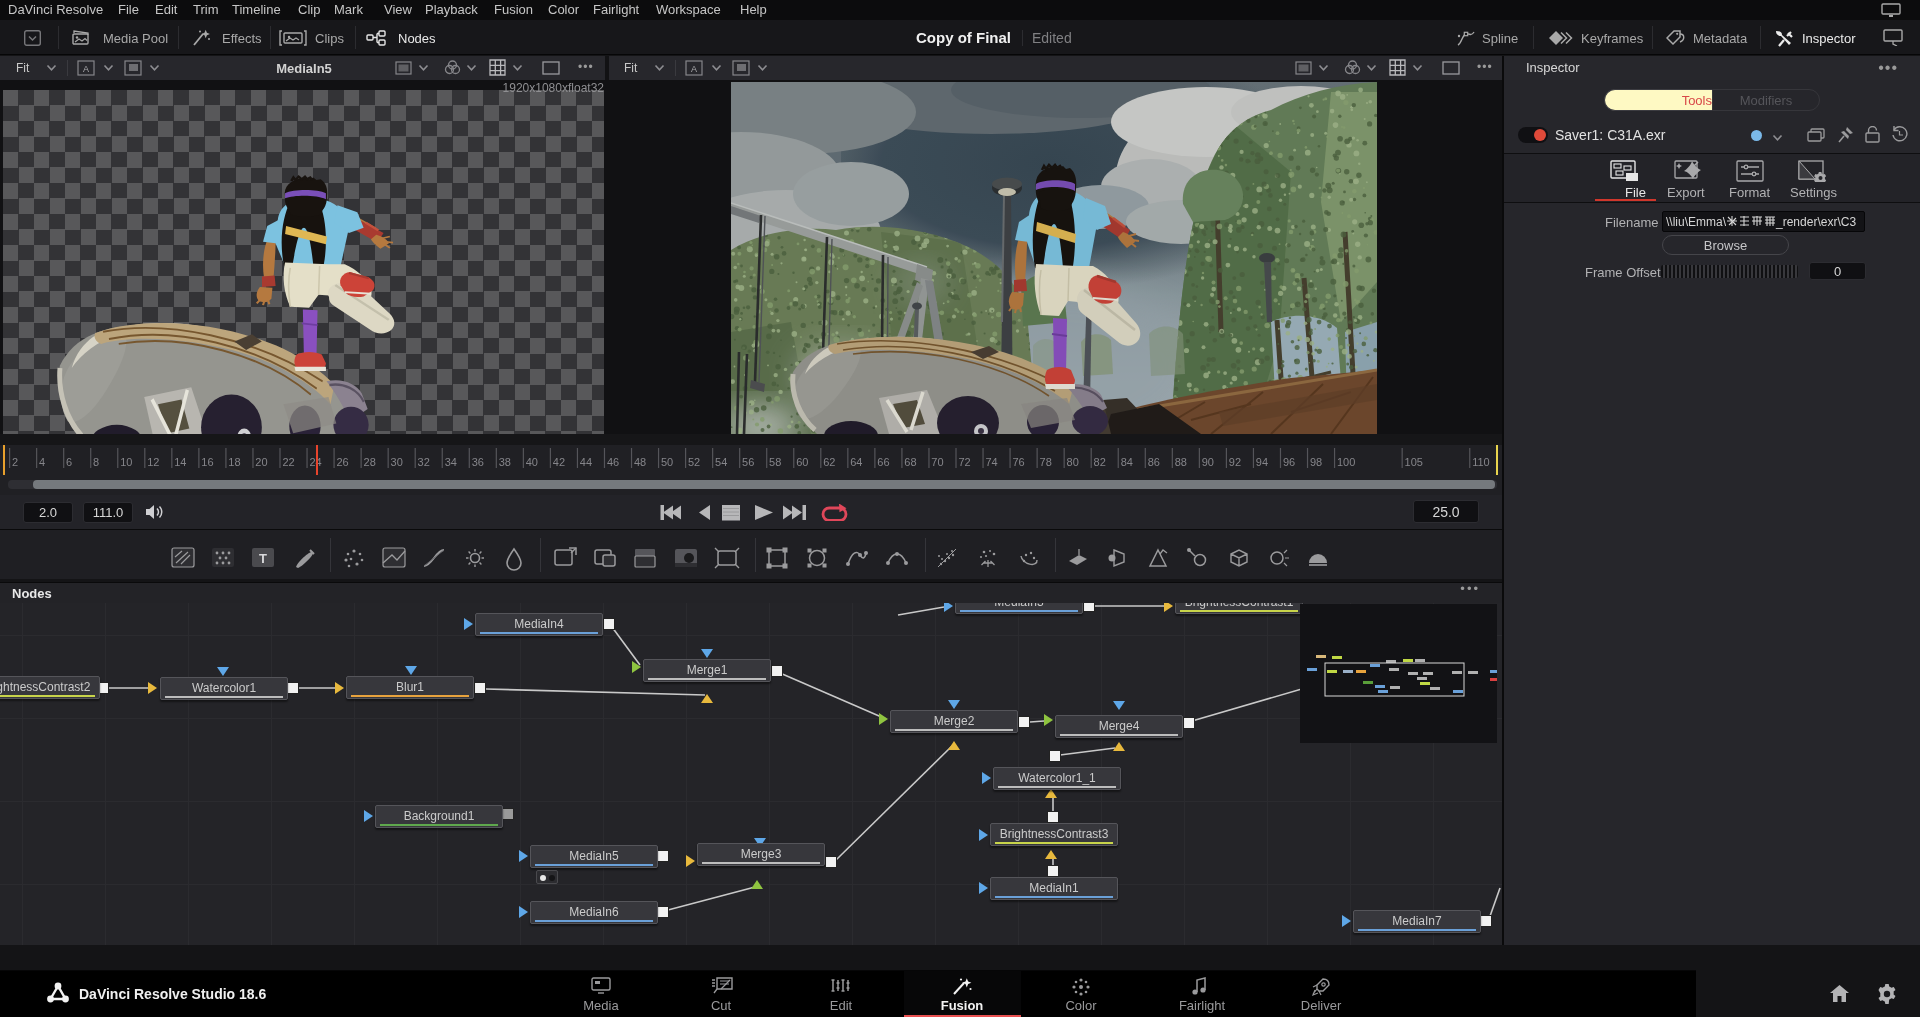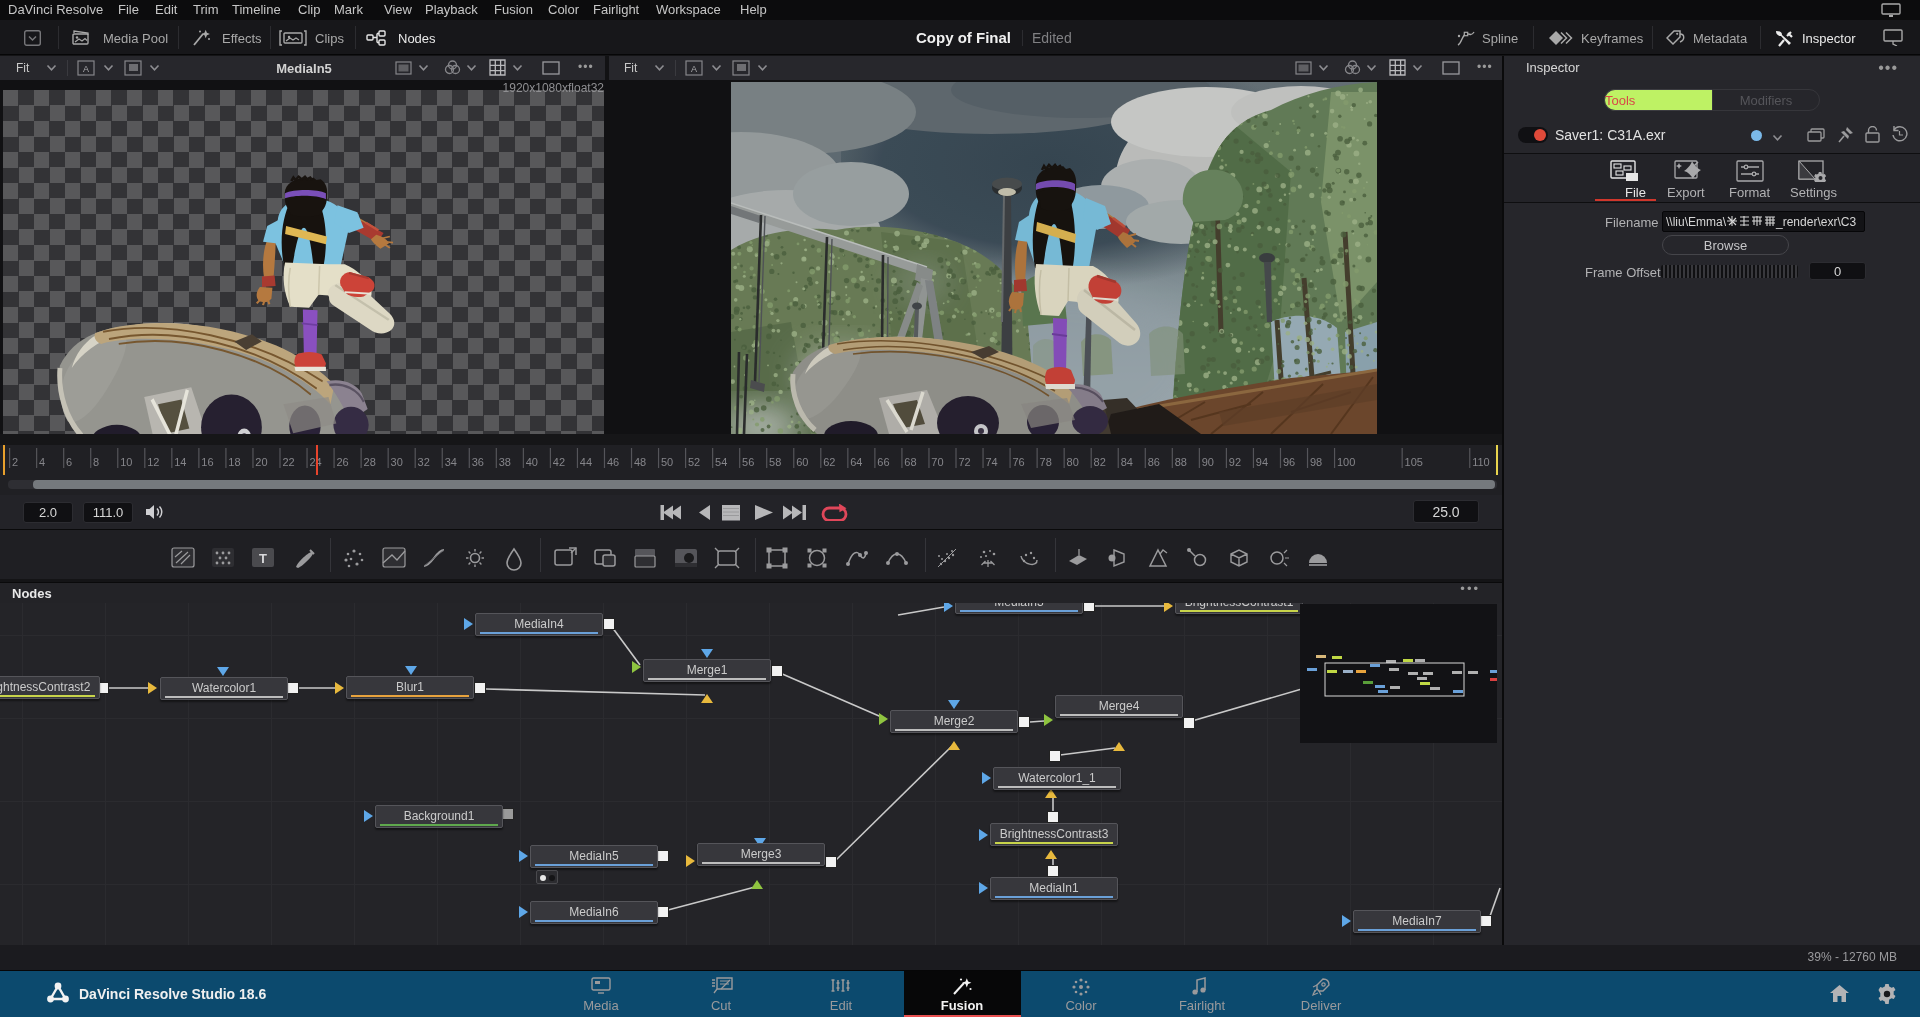--- a/index.html
+++ b/index.html
@@ -34,21 +34,21 @@
 #icontb{left:0;top:529px;width:1502px;height:50px;background:#1f1f23;border-top:1px solid #0a0a0b;}
 
 #nodehdr{left:0;top:582px;width:1502px;height:21px;background:#232327;color:#e8e8e8;font-size:13px;font-weight:bold;border-top:1px solid #0a0a0b;}
 #nodes{left:0;top:603px;width:1502px;height:342px;background:#242428;overflow:hidden;
 background-image:linear-gradient(#2b2b2f 1px,transparent 1px),linear-gradient(90deg,#2b2b2f 1px,transparent 1px);
 background-size:83px 83px;background-position:22px 32px;}
 .node{position:absolute;width:128px;height:23px;background:#37373c;border:1px solid #55555a;border-radius:2px;color:#cbcbcb;font-size:12px;text-align:center;line-height:20px;box-shadow:0 2px 2px rgba(0,0,0,.45);}
 .node i{position:absolute;left:4px;right:4px;bottom:1px;height:2px;font-style:normal;}
 
 #status{left:0;top:945px;width:1920px;height:25px;background:#1b1b1f;color:#9b9b9e;font-size:12px;}
-#botbar{left:0;top:970px;width:1920px;height:47px;background:#0c4a6e;border-top:1px solid #060607;}
+#botbar{left:0;top:970px;width:1696px;height:47px;background:#000000;border-top:1px solid #060607;}
 .page{position:absolute;top:0;height:47px;width:116px;text-align:center;color:#9a9a9c;font-size:13px;}
 .page .pl{position:absolute;bottom:5px;width:100%;}
 .page svg{position:absolute;top:6px;left:50%;margin-left:-10px;}
 </style></head>
 <body>
 <div id="app">
 
 <div id="menubar" class="abs">
 <span style="left:8px">DaVinci Resolve</span>
       <span style="left:118px">File</span>
@@ -1936,21 +1936,21 @@
       </svg>
 <span style="position:absolute;left:869px;top:4px;color:#9a9a9a;letter-spacing:1px">•••</span>
 </div>
 <div id="resline" class="abs">1920x1080xfloat32</div>
 <div class="abs" style="left:605px;top:56px;width:4px;height:24px;background:#121214"></div>
 <div id="insp" class="abs">
 <div class="abs" style="left:0;top:0;width:418px;height:24px;background:#27272c">
         <span style="position:absolute;left:22px;top:4px;color:#d8d8d8;font-size:13px">Inspector</span>
         <span style="position:absolute;right:24px;top:3px;color:#9a9a9a;letter-spacing:1px">•••</span>
       </div>
-<div class="abs" style="left:100px;top:33px;width:108px;height:22px;background:#bef264;border:1px solid #3c3c41;border-radius:11px 0 0 11px;border-right:none;text-align:left;line-height:21px;color:#d84848;font-size:13px">Tools</div>
+<div class="abs" style="left:100px;top:33px;width:108px;height:22px;background:#fef9c3;border:1px solid #3c3c41;border-radius:11px 0 0 11px;border-right:none;text-align:right;line-height:21px;color:#d84848;font-size:13px">Tools</div>
 <div class="abs" style="left:208px;top:33px;width:108px;height:22px;border:1px solid #36363b;border-radius:0 11px 11px 0;text-align:center;line-height:21px;color:#55555a;font-size:13px">Modifiers</div>
 <div class="abs" style="left:14px;top:71px;width:30px;height:16px;background:#101013;border-radius:8px">
         <span style="position:absolute;right:2px;top:2px;width:12px;height:12px;border-radius:6px;background:#e04a3a"></span>
       </div>
 <span class="abs" style="left:51px;top:71px;color:#e2e2e2;font-size:14px">Saver1: C31A.exr</span>
 <span class="abs" style="left:247px;top:74px;width:11px;height:11px;border-radius:6px;background:#7ab8e8"></span>
 <svg class="abs" style="left:268px;top:78px" width="11" height="8" viewBox="0 0 11 8">
         <path d="M1.5 1.5 L5.5 5.8 L9.5 1.5" fill="none" stroke="#8d8d91" stroke-width="1.6"></path>
       </svg>
 <svg class="abs" style="left:303px;top:72px" width="18" height="15" viewBox="0 0 18 15">
@@ -2408,21 +2408,21 @@
         </g>
 </svg>
 <div class="node" style="left:-28px;top:73px">BrightnessContrast2<i style="background:#c8d44a"></i></div>
 <div class="node" style="left:160px;top:74px">Watercolor1<i style="background:#bdbdbd"></i></div>
 <div class="node" style="left:346px;top:73px">Blur1<i style="background:#e8a33d"></i></div>
 <div class="node" style="left:475px;top:10px">MediaIn4<i style="background:#6aa0d8"></i></div>
 <div class="node" style="left:643px;top:56px">Merge1<i style="background:#bdbdbd"></i></div>
 <div class="node" style="left:955px;top:-12px">MediaIn3<i style="background:#6aa0d8"></i></div>
 <div class="node" style="left:1175px;top:-12px">BrightnessContrast1<i style="background:#c8d44a"></i></div>
 <div class="node" style="left:890px;top:107px">Merge2<i style="background:#bdbdbd"></i></div>
-<div class="node" style="left:1055px;top:92px">Merge4<i style="background:#bdbdbd"></i></div>
+<div class="node" style="left:1055px;top:112px">Merge4<i style="background:#bdbdbd"></i></div>
 <div class="node" style="left:993px;top:164px">Watercolor1_1<i style="background:#bdbdbd"></i></div>
 <div class="node" style="left:375px;top:202px">Background1<i style="background:#5fa84d"></i></div>
 <div class="node" style="left:990px;top:220px">BrightnessContrast3<i style="background:#c8d44a"></i></div>
 <div class="node" style="left:530px;top:242px">MediaIn5<i style="background:#6aa0d8"></i></div>
 <div class="node" style="left:697px;top:240px">Merge3<i style="background:#bdbdbd"></i></div>
 <div class="node" style="left:990px;top:274px">MediaIn1<i style="background:#6aa0d8"></i></div>
 <div class="node" style="left:530px;top:298px">MediaIn6<i style="background:#6aa0d8"></i></div>
 <div class="node" style="left:1353px;top:307px">MediaIn7<i style="background:#6aa0d8"></i></div>
 <div class="abs" style="left:536px;top:267px;width:22px;height:14px;background:#2c2c30;border:1px solid #4a4a4e;border-radius:2px">
         <span style="position:absolute;left:3px;top:4px;width:6px;height:6px;border-radius:3px;background:#e8e8e8"></span>
@@ -2451,23 +2451,20 @@
           <rect x="78" y="86" width="10" height="3" fill="#6aa0d8"></rect>
           <rect x="90" y="82" width="10" height="3" fill="#b0b0b0"></rect>
           <rect x="153" y="86" width="10" height="3" fill="#6aa0d8"></rect>
           <rect x="86" y="56" width="10" height="3" fill="#b0b0b0"></rect>
           <rect x="103" y="55" width="10" height="3" fill="#c0d844"></rect>
           <rect x="115" y="55" width="10" height="3" fill="#b0b0b0"></rect>
           <rect x="25" y="59" width="139" height="33" fill="none" stroke="#d8d8d8" stroke-width="1"></rect>
         </svg></div>
 </div>
 
-<div id="status" class="abs">
-      <span style="position:absolute;right:23px;top:5px">39% - 12760 MB</span>
-    </div>
 <div id="botbar" class="abs">
 <svg class="abs" style="left:44px;top:9px" width="28" height="28" viewBox="0 0 28 28">
         <g fill="#f2f2f2">
           <circle cx="14" cy="6" r="3.4"></circle>
           <circle cx="6.5" cy="19" r="3.4"></circle>
           <circle cx="21.5" cy="19" r="3.4"></circle>
           <path d="M14 6 L6.5 19 L21.5 19 Z" fill="none" stroke="#f2f2f2" stroke-width="2.4"></path>
         </g>
       </svg>
 <span class="abs" style="left:79px;top:15px;color:#f0f0f0;font-weight:bold;font-size:14px">DaVinci Resolve Studio 18.6</span>

